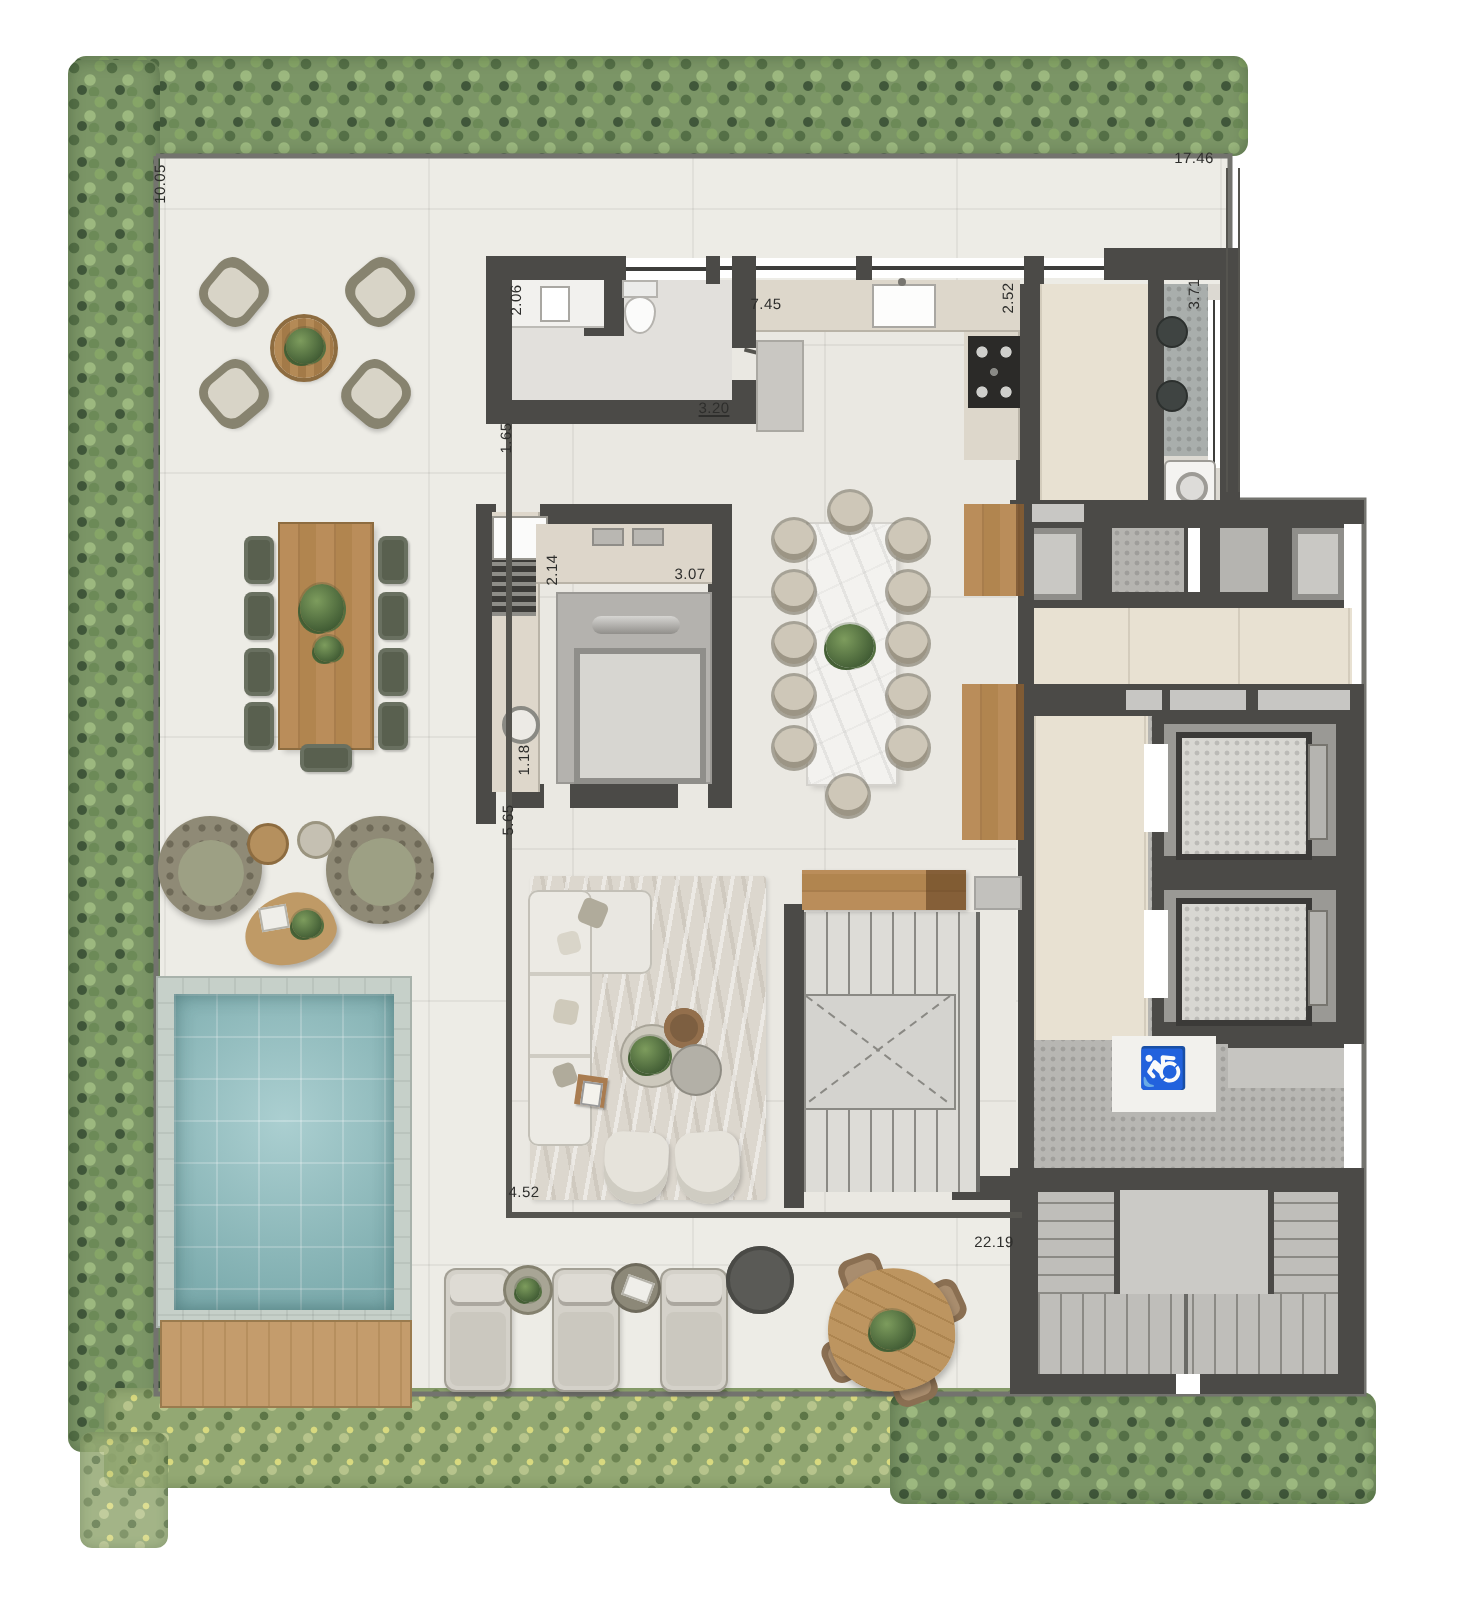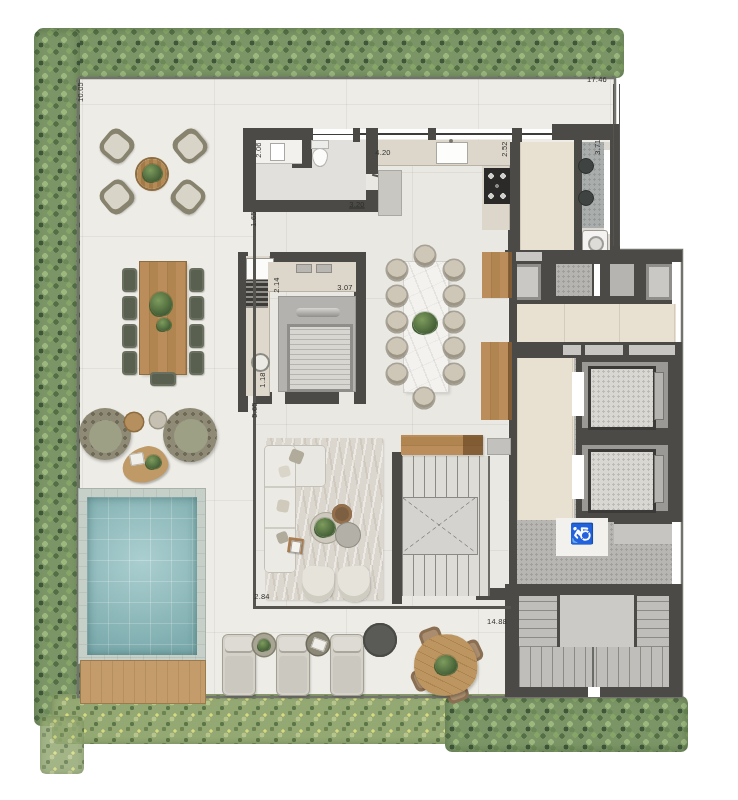--- a/index.html
+++ b/index.html
@@ -332,26 +332,26 @@
   <div class="abs" style="left:302px;top:566px;width:32px;height:36px;background:#e6e3db;border-radius:9px 9px 16px 16px;box-shadow:inset 0 -6px 0 #cfccc2,1px 1px 2px rgba(0,0,0,.18);transform:rotate(3deg)"></div>
   <div class="abs" style="left:338px;top:566px;width:32px;height:36px;background:#e6e3db;border-radius:9px 9px 16px 16px;box-shadow:inset 0 -6px 0 #cfccc2,1px 1px 2px rgba(0,0,0,.18);transform:rotate(-4deg)"></div>
 
   <div class="abs" style="left:613px;top:84px;width:1px;height:162px;background:#55544f"></div>
   <div class="abs" style="left:619px;top:84px;width:1px;height:162px;background:#55544f"></div>
 
   <div id="labels-layer" class="abs" style="left:0;top:0;width:738px;height:800px">
       <span class="dim vert" style="left: 80px; top: 92px;">10.05</span>
       <span class="dim" style="left: 597px; top: 79px;">17.46</span>
       <span class="dim vert" style="left: 258px; top: 150px;">2.06</span>
-      <span class="dim" style="left: 383px; top: 152px;">4.20</span>
+      <span class="dim" style="left: 383px; top: 152px;">7.45</span>
       <span class="dim" style="left: 357px; top: 204px; text-decoration: underline;">3.20</span>
       <span class="dim vert" style="left: 504px; top: 149px;">2.52</span>
       <span class="dim vert" style="left: 597px; top: 147px;">3.71</span>
       <span class="dim vert" style="left: 253px; top: 219px;">1.65</span>
       <span class="dim vert" style="left: 276px; top: 285px;">2.14</span>
       <span class="dim" style="left: 345px; top: 287px;">3.07</span>
       <span class="dim vert" style="left: 262px; top: 380px;">1.18</span>
       <span class="dim vert" style="left: 254px; top: 410px;">5.65</span>
-      <span class="dim" style="left: 262px; top: 596px;">2.84</span>
-      <span class="dim" style="left: 497px; top: 621px;">14.88</span>
+      <span class="dim" style="left: 262px; top: 596px;">4.52</span>
+      <span class="dim" style="left: 497px; top: 621px;">22.19</span>
     </div>
 
 </div>
 
 </body></html>

